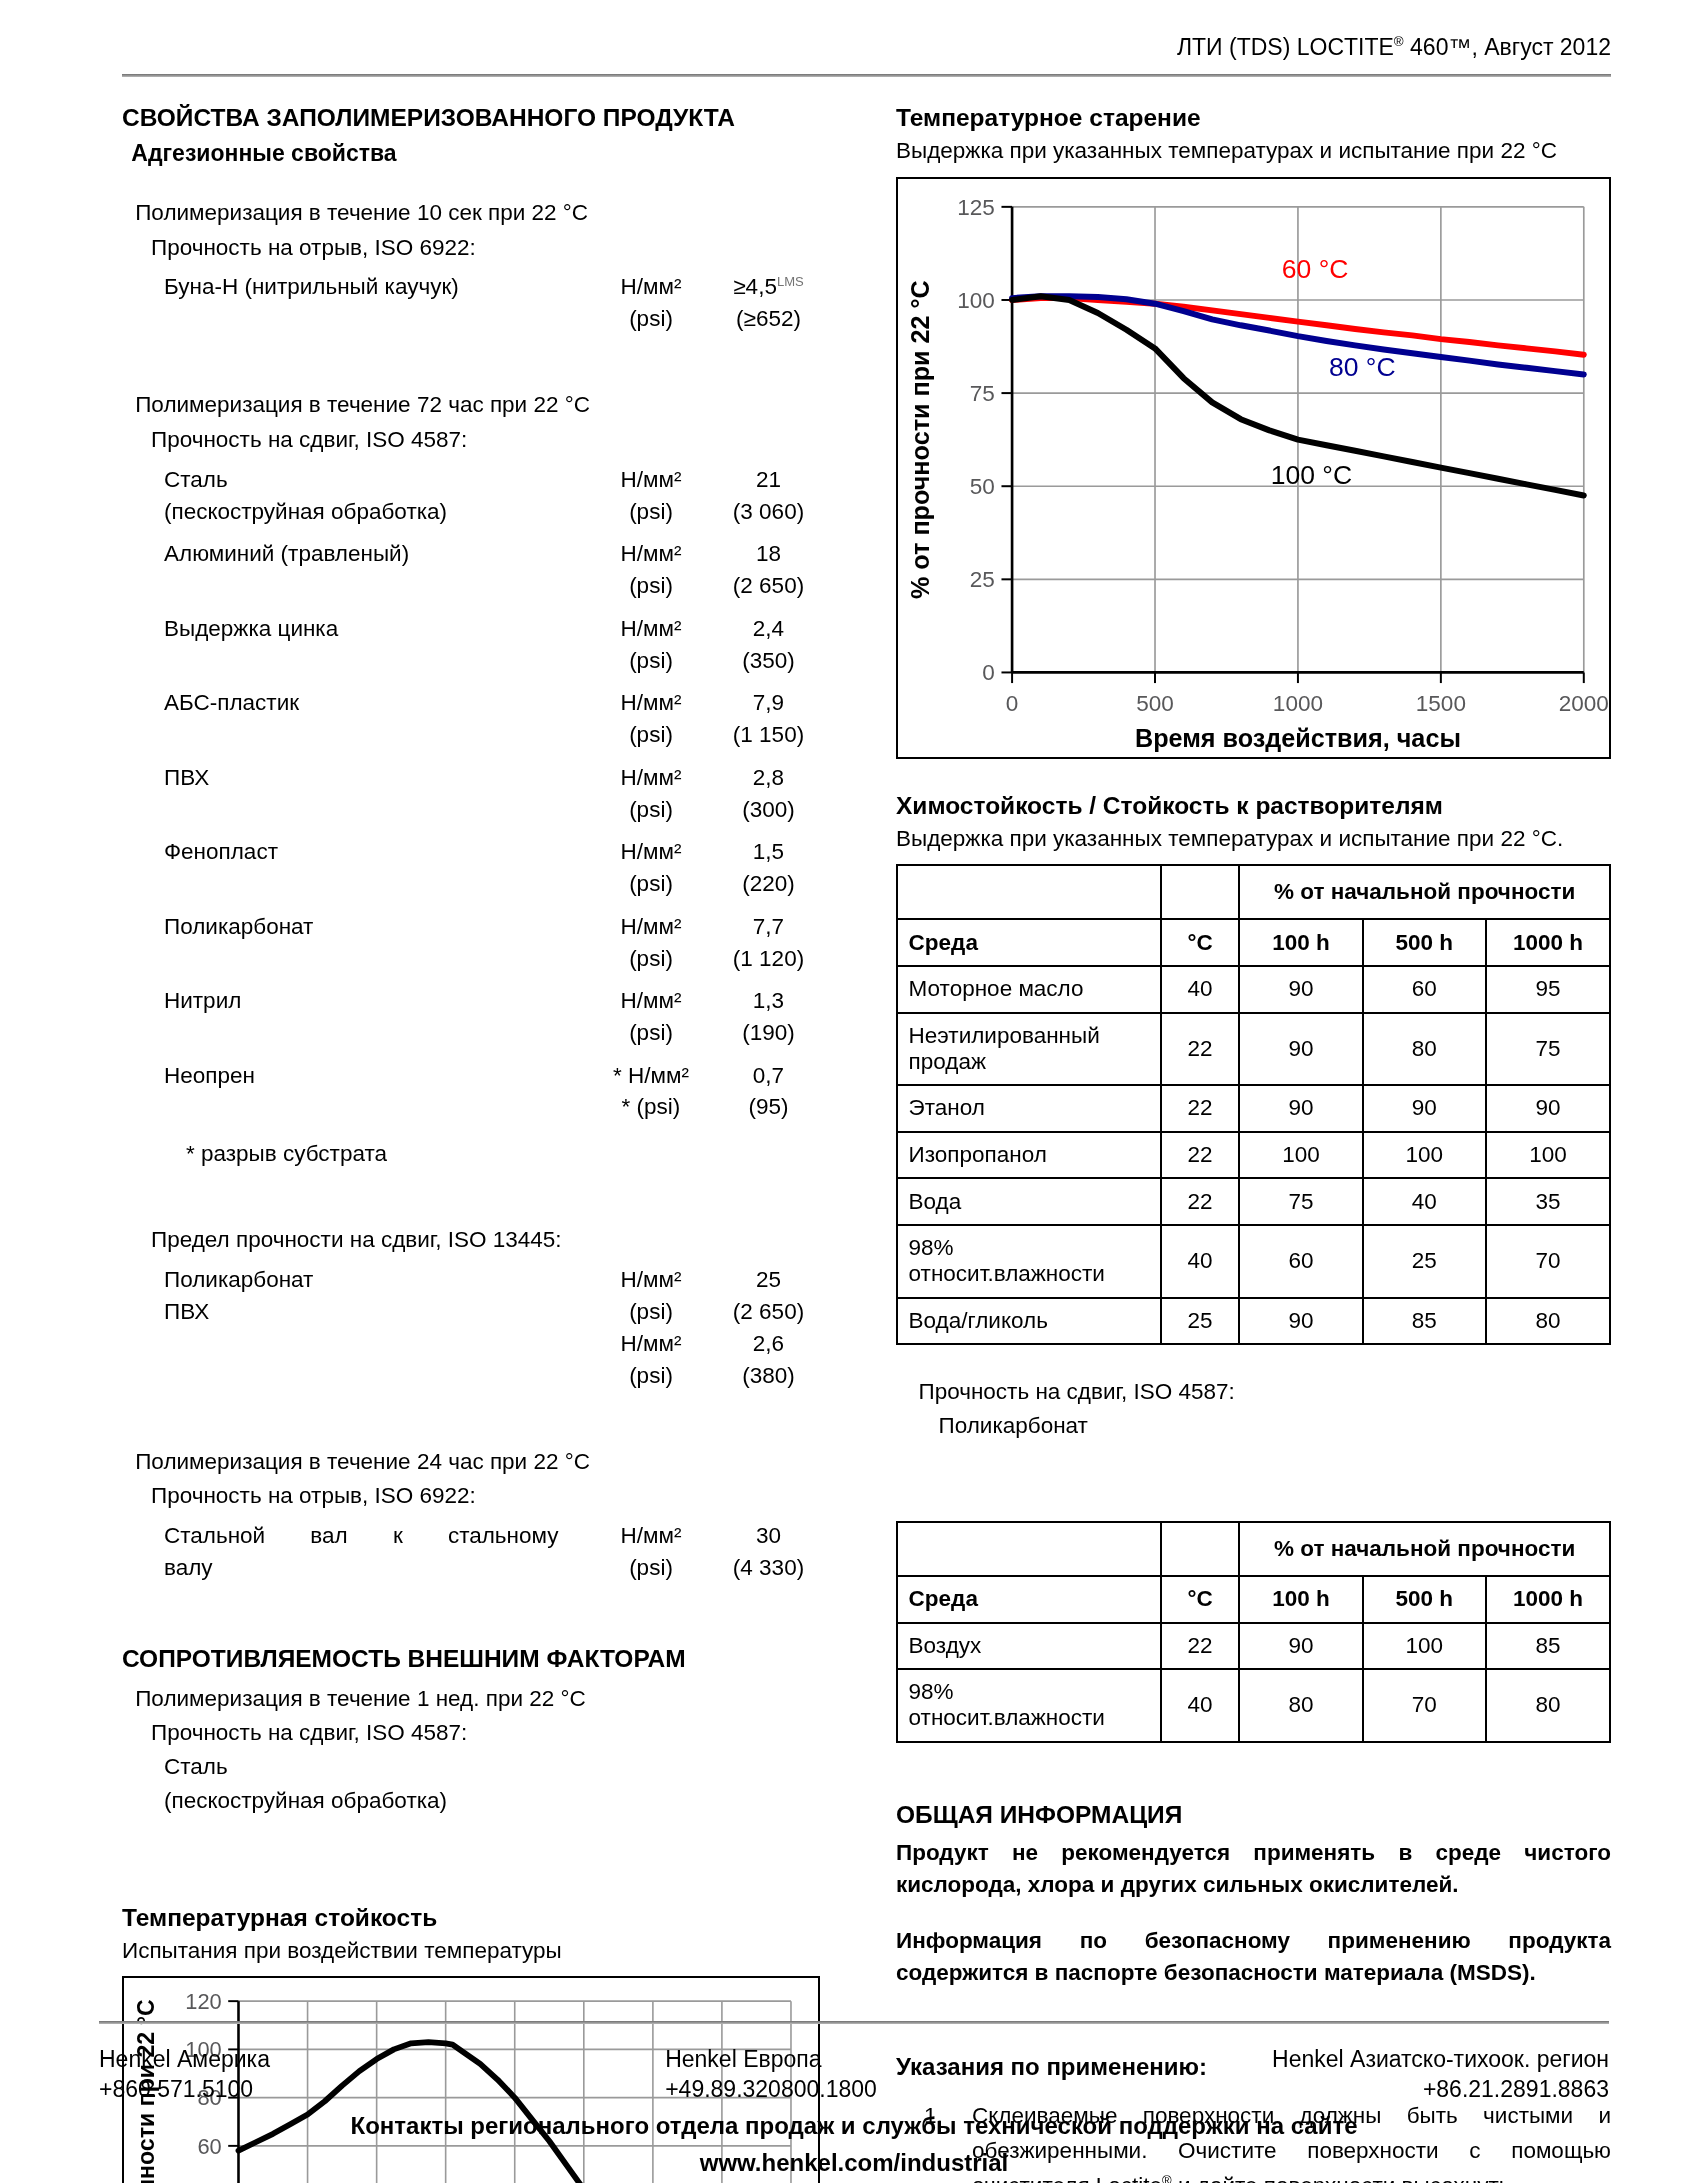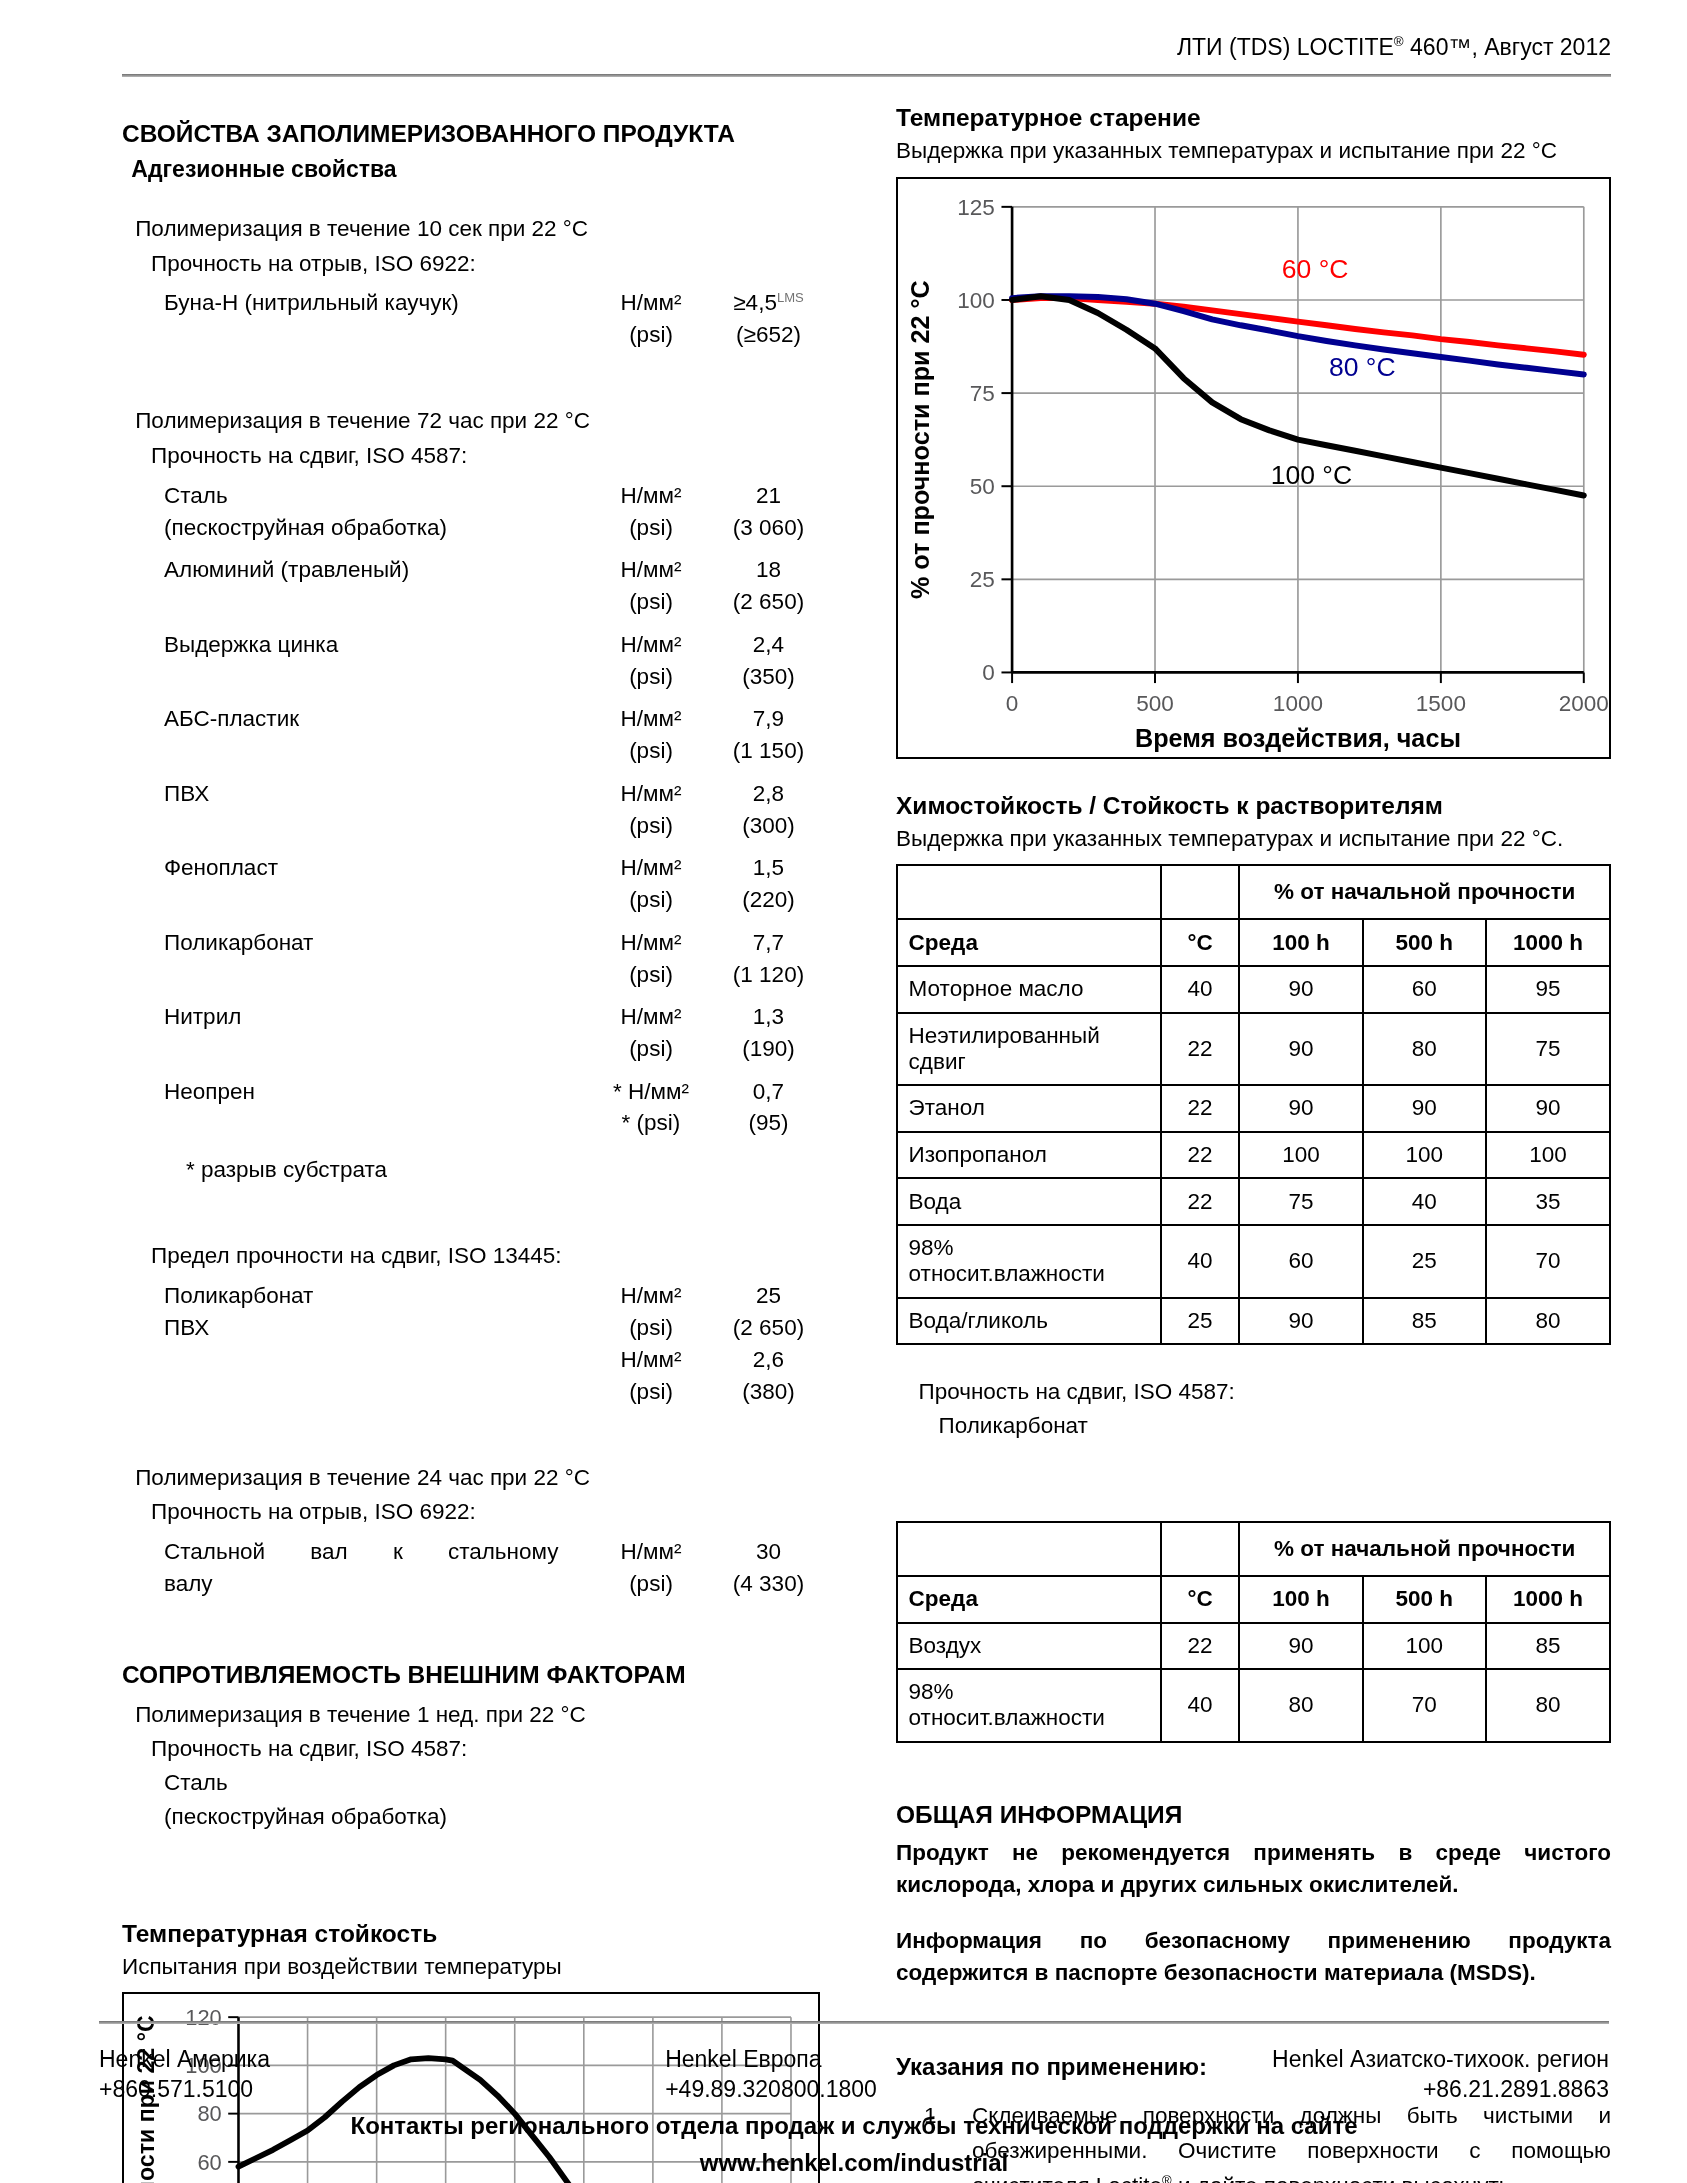--- a/index.html
+++ b/index.html
@@ -8,21 +8,21 @@
   .page{width:1687px;height:2183px;position:relative;box-sizing:border-box;
         padding:34px 76px 0 122px;overflow:hidden;background:#fff;}
   
   .doc-header{text-align:right;font-size:23px;}
   .sup{font-size:58%;vertical-align:super;}
   .rule{height:3.3px;background:linear-gradient(#6f6f6f,#b9b9b9);margin-top:13.2px;border:0;}
   
   .columns{display:flex;gap:76px;margin-top:26.5px;}
   .col-left{width:698px;flex:none;}
   .col-right{width:715px;flex:none;}
-  .sec-title{font-size:24.5px;font-weight:bold;margin:16px 0 8px 0;}
+  .sec-title{font-size:24.5px;font-weight:bold;margin:0 0 8px 0;}
   .sub-bold{font-size:23px;font-weight:bold;margin:0 0 0 9.3px;}
   
   .prop-block{margin-top:54px;font-size:22.5px;line-height:1.42;}
   .prop-block.first{margin-top:30px;}
   .prop-heading{margin-left:13.2px;}
   .prop-subheading{margin-left:29px;margin-top:2.6px;}
   .prop-rows{margin-top:8px;}
   .prop-row{display:grid;grid-template-columns:463px 132px 1fr;}
   .prop-row.gap{margin-top:10.6px;}
   .prop-label{padding-left:42px;}
@@ -385,21 +385,21 @@
               </tr>
               <tr>
                 <td class="rowlabel">Моторное масло</td>
                 <td class="num">40</td>
                 <td class="num">90</td>
                 <td class="num">60</td>
                 <td class="num">95</td>
               </tr>
               <tr>
                 <td class="rowlabel">Неэтилированный
-сдвиг</td>
+продаж</td>
                 <td class="num">22</td>
                 <td class="num">90</td>
                 <td class="num">80</td>
                 <td class="num">75</td>
               </tr>
               <tr>
                 <td class="rowlabel">Этанол</td>
                 <td class="num">22</td>
                 <td class="num">90</td>
                 <td class="num">90</td>

